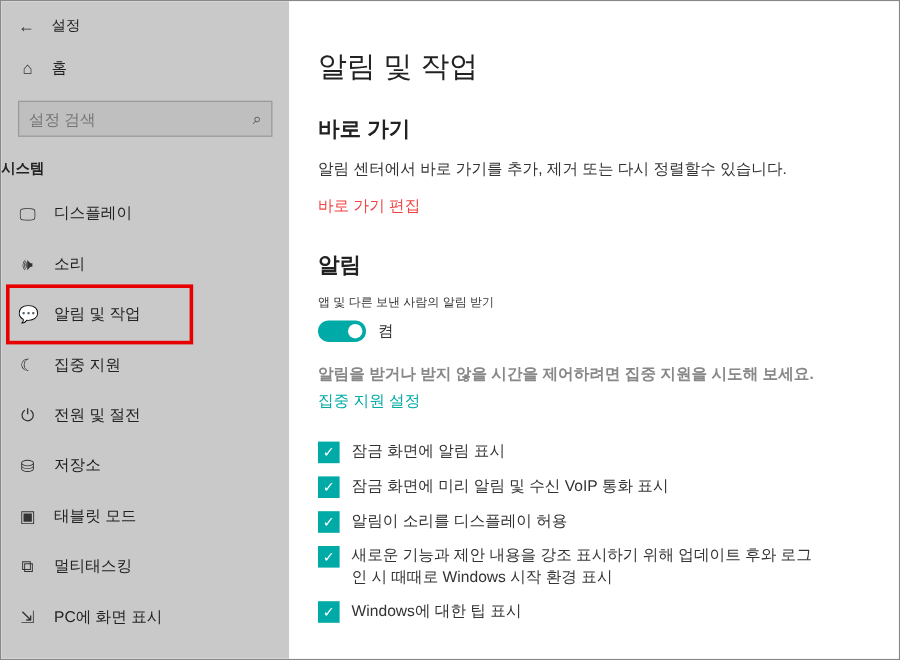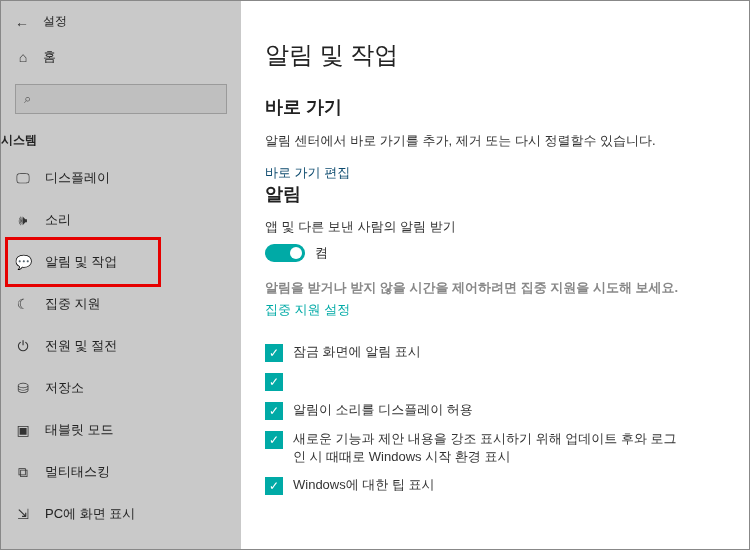--- a/index.html
+++ b/index.html
@@ -18,23 +18,23 @@
     .section-label { padding: 4px 14px 8px 0; font-size: 12px; font-weight: 600; color: #222; }
     .nav-list { display: flex; flex-direction: column; }
     .nav-item { display: flex; align-items: center; gap: 14px; padding: 12px 14px; cursor: pointer; font-size: 13px; color: #222; }
     .nav-item .ico { width: 16px; text-align: center; font-size: 14px; color: #333; }
     .nav-item.highlighted { position: relative; }
     .nav-item.highlighted::after { content: ""; position: absolute; left: 4px; top: -4px; right: 80px; bottom: -4px; border: 3px solid #e60000; pointer-events: none; }
     .content { flex: 1; background: #fff; padding: 38px 24px 24px 24px; overflow-y: auto; }
     .page-title { font-size: 24px; font-weight: 500; color: #222; margin-bottom: 24px; }
     .section-title { font-size: 18px; font-weight: 700; color: #222; margin-bottom: 12px; }
     .section-desc { font-size: 13px; color: #333; margin-bottom: 12px; line-height: 1.5; }
-    .link { font-size: 13px; color: #0c4a6e; cursor: pointer; display: inline-block; }
+    .link { font-size: 13px; color: #ef4444; cursor: pointer; display: inline-block; margin-bottom: 28px; }
     .toggle-row { margin-bottom: 12px; }
-    .toggle-label { font-size: 13px; color: #333; margin-bottom: 8px; }
+    .toggle-label { font-size: 10px; color: #333; margin-bottom: 8px; }
     .toggle { display: inline-flex; align-items: center; gap: 10px; }
     .toggle-track { width: 40px; height: 18px; background: #00aaa6; border-radius: 9px; position: relative; cursor: pointer; }
     .toggle-knob { width: 12px; height: 12px; background: #fff; border-radius: 50%; position: absolute; top: 3px; right: 3px; }
     .toggle-state { font-size: 13px; color: #333; }
     .note { font-size: 13px; color: #888; line-height: 1.5; margin-top: 10px; max-width: 420px; font-weight: bold; }
     .link2 { font-size: 13px; color: #00aaa6; cursor: pointer; display: inline-block; margin-bottom: 24px; margin-top: 4px; }
     .check-list { display: flex; flex-direction: column; gap: 10px; }
     .check-item { display: flex; align-items: flex-start; gap: 10px; font-size: 13px; color: #333; line-height: 1.4; max-width: 420px; }
     .checkbox { width: 18px; height: 18px; background: #00aaa6; flex-shrink: 0; display: flex; align-items: center; justify-content: center; color: #fff; font-size: 12px; cursor: pointer; margin-top: 1px; }
   </style>
@@ -45,20 +45,21 @@
   <aside class="sidebar">
     <div class="sidebar-header">
       <span class="back-arrow">←</span>
       <span class="settings-title">설정</span>
     </div>
     <div class="home-row">
       <span class="ico">⌂</span>
       <span class="home-label">홈</span>
     </div>
     <div class="search-box">
+      <input type="text" placeholder="설정 검색" style="">
       <span class="ico">⌕</span>
     </div>
     <div class="section-label">시스템</div>
     <nav class="nav-list">
       <div class="nav-item">
         <span class="ico">🖵</span>
         <span>디스플레이</span>
       </div>
       <div class="nav-item">
         <span class="ico">🕪</span>
@@ -115,20 +116,21 @@
     <p class="note">알림을 받거나 받지 않을 시간을 제어하려면 집중 지원을 시도해 보세요.</p>
     <a class="link2">집중 지원 설정</a>
 
     <div class="check-list">
       <label class="check-item">
         <span class="checkbox">✓</span>
         <span>잠금 화면에 알림 표시</span>
       </label>
       <label class="check-item">
         <span class="checkbox">✓</span>
+        <span>잠금 화면에 미리 알림 및 수신 VoIP 통화 표시</span>
       </label>
       <label class="check-item">
         <span class="checkbox">✓</span>
         <span>알림이 소리를 디스플레이 허용</span>
       </label>
       <label class="check-item">
         <span class="checkbox">✓</span>
         <span>새로운 기능과 제안 내용을 강조 표시하기 위해 업데이트 후와 로그인 시 때때로 Windows 시작 환경 표시</span>
       </label>
       <label class="check-item">

